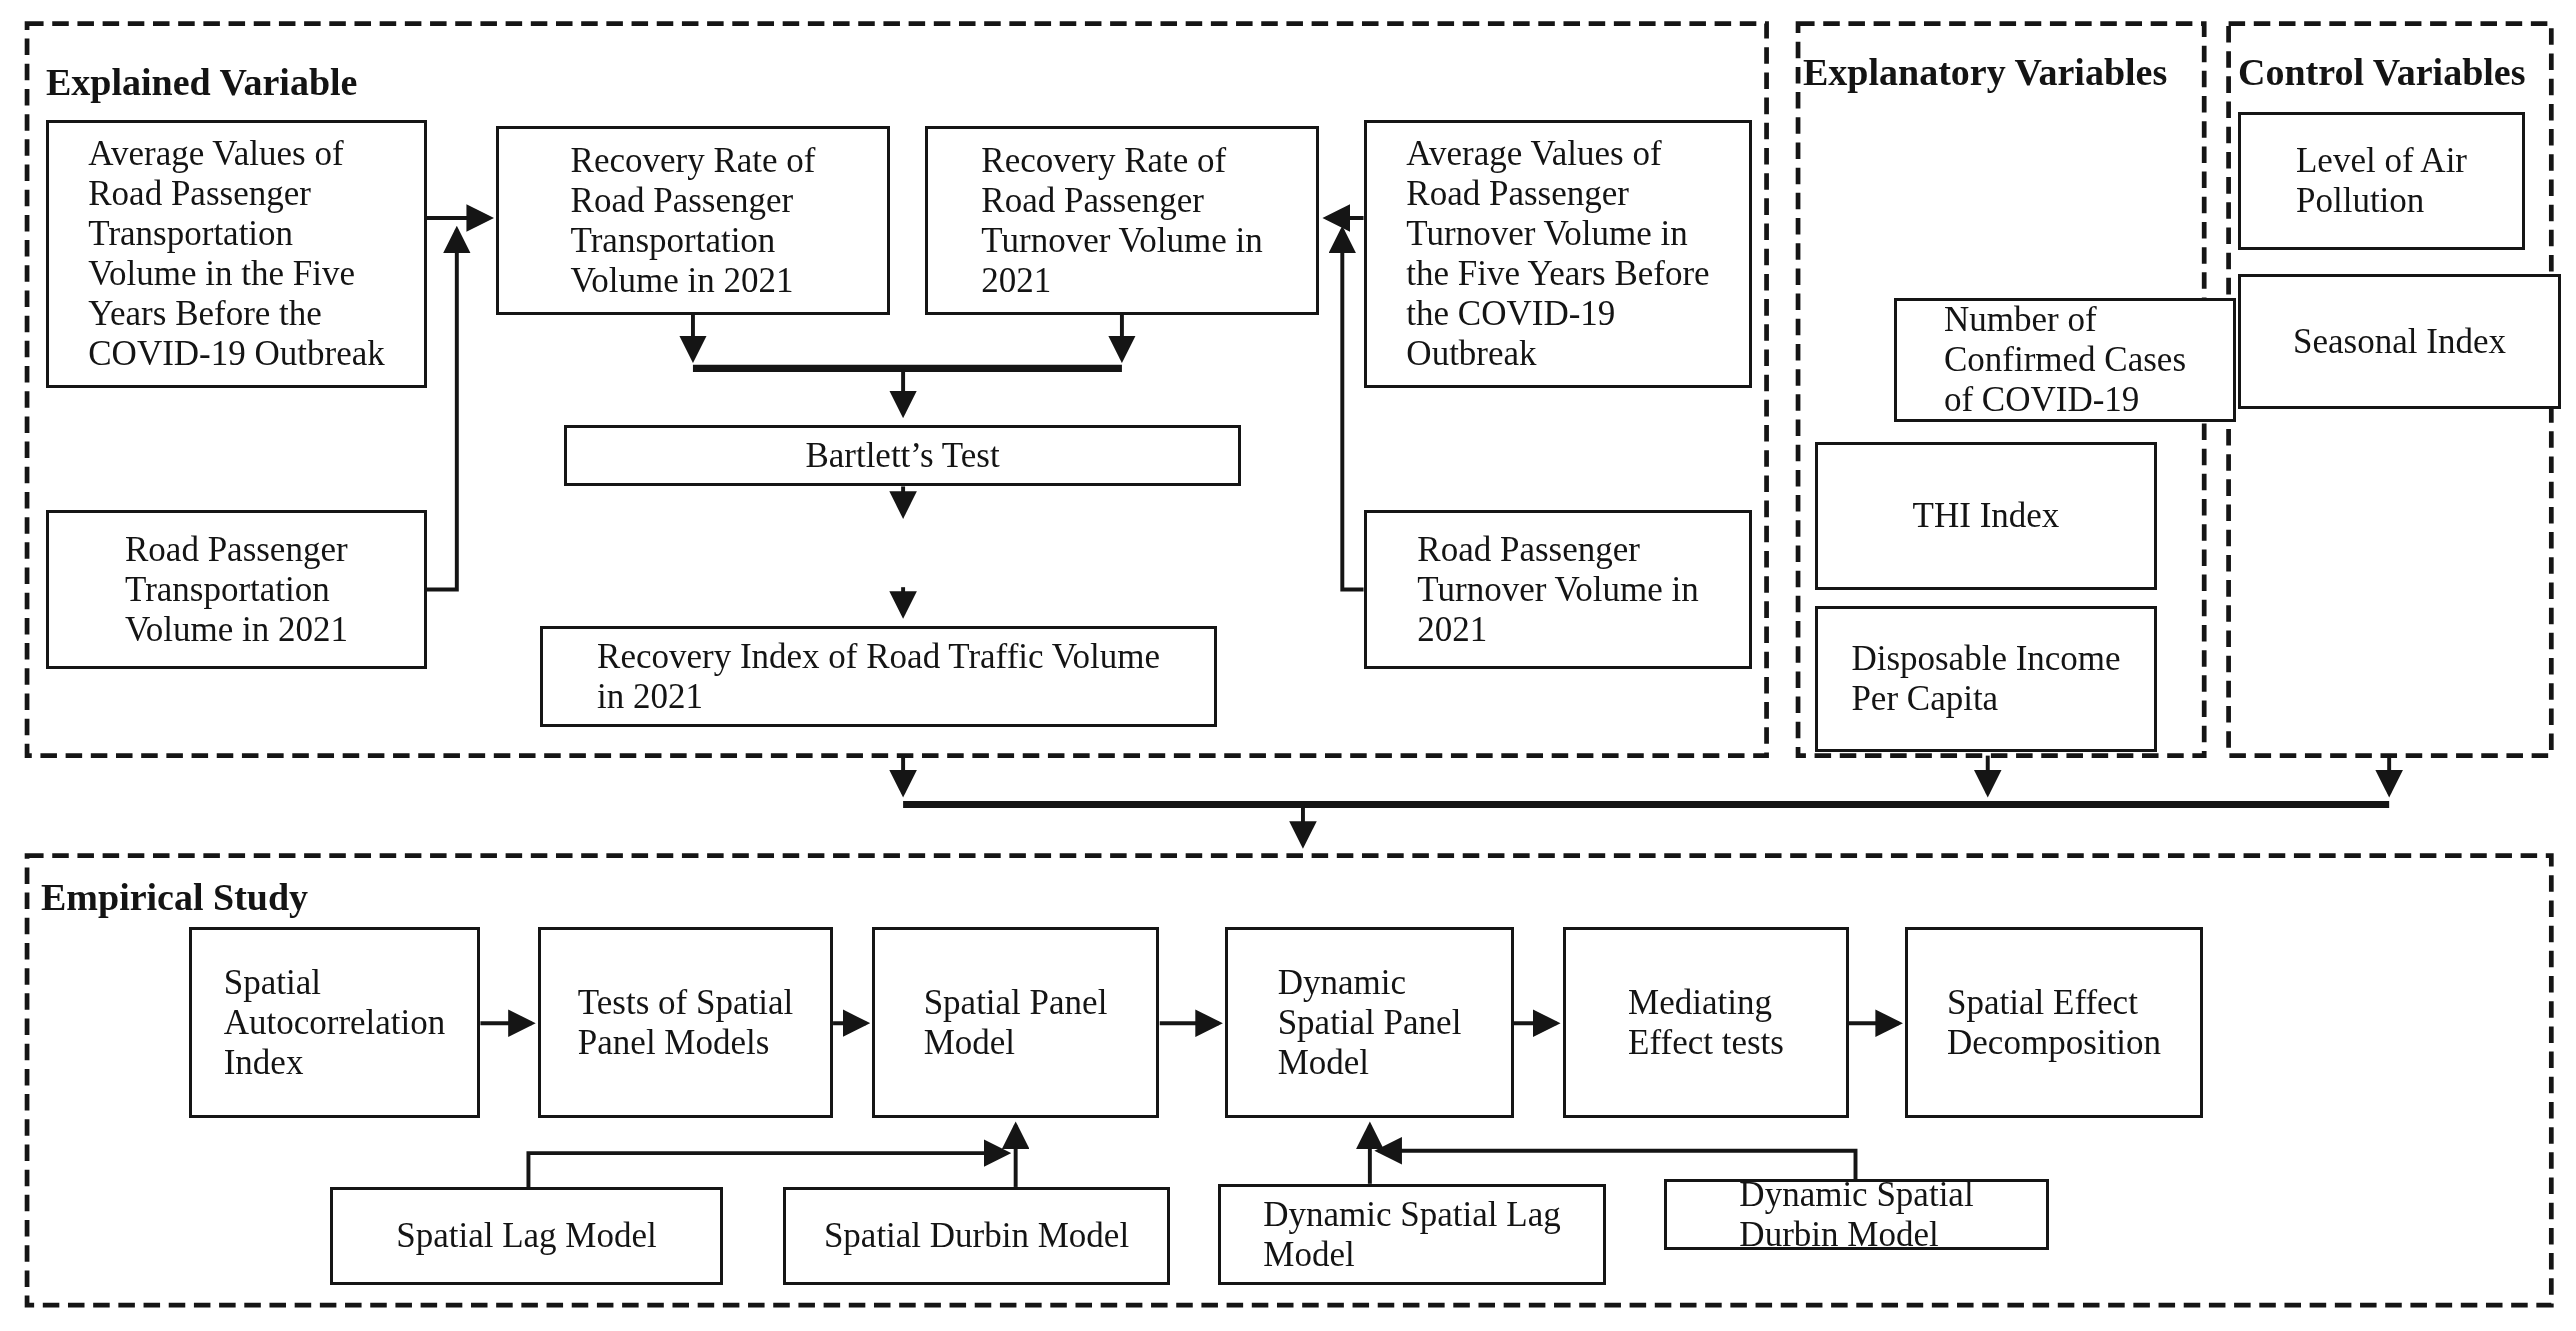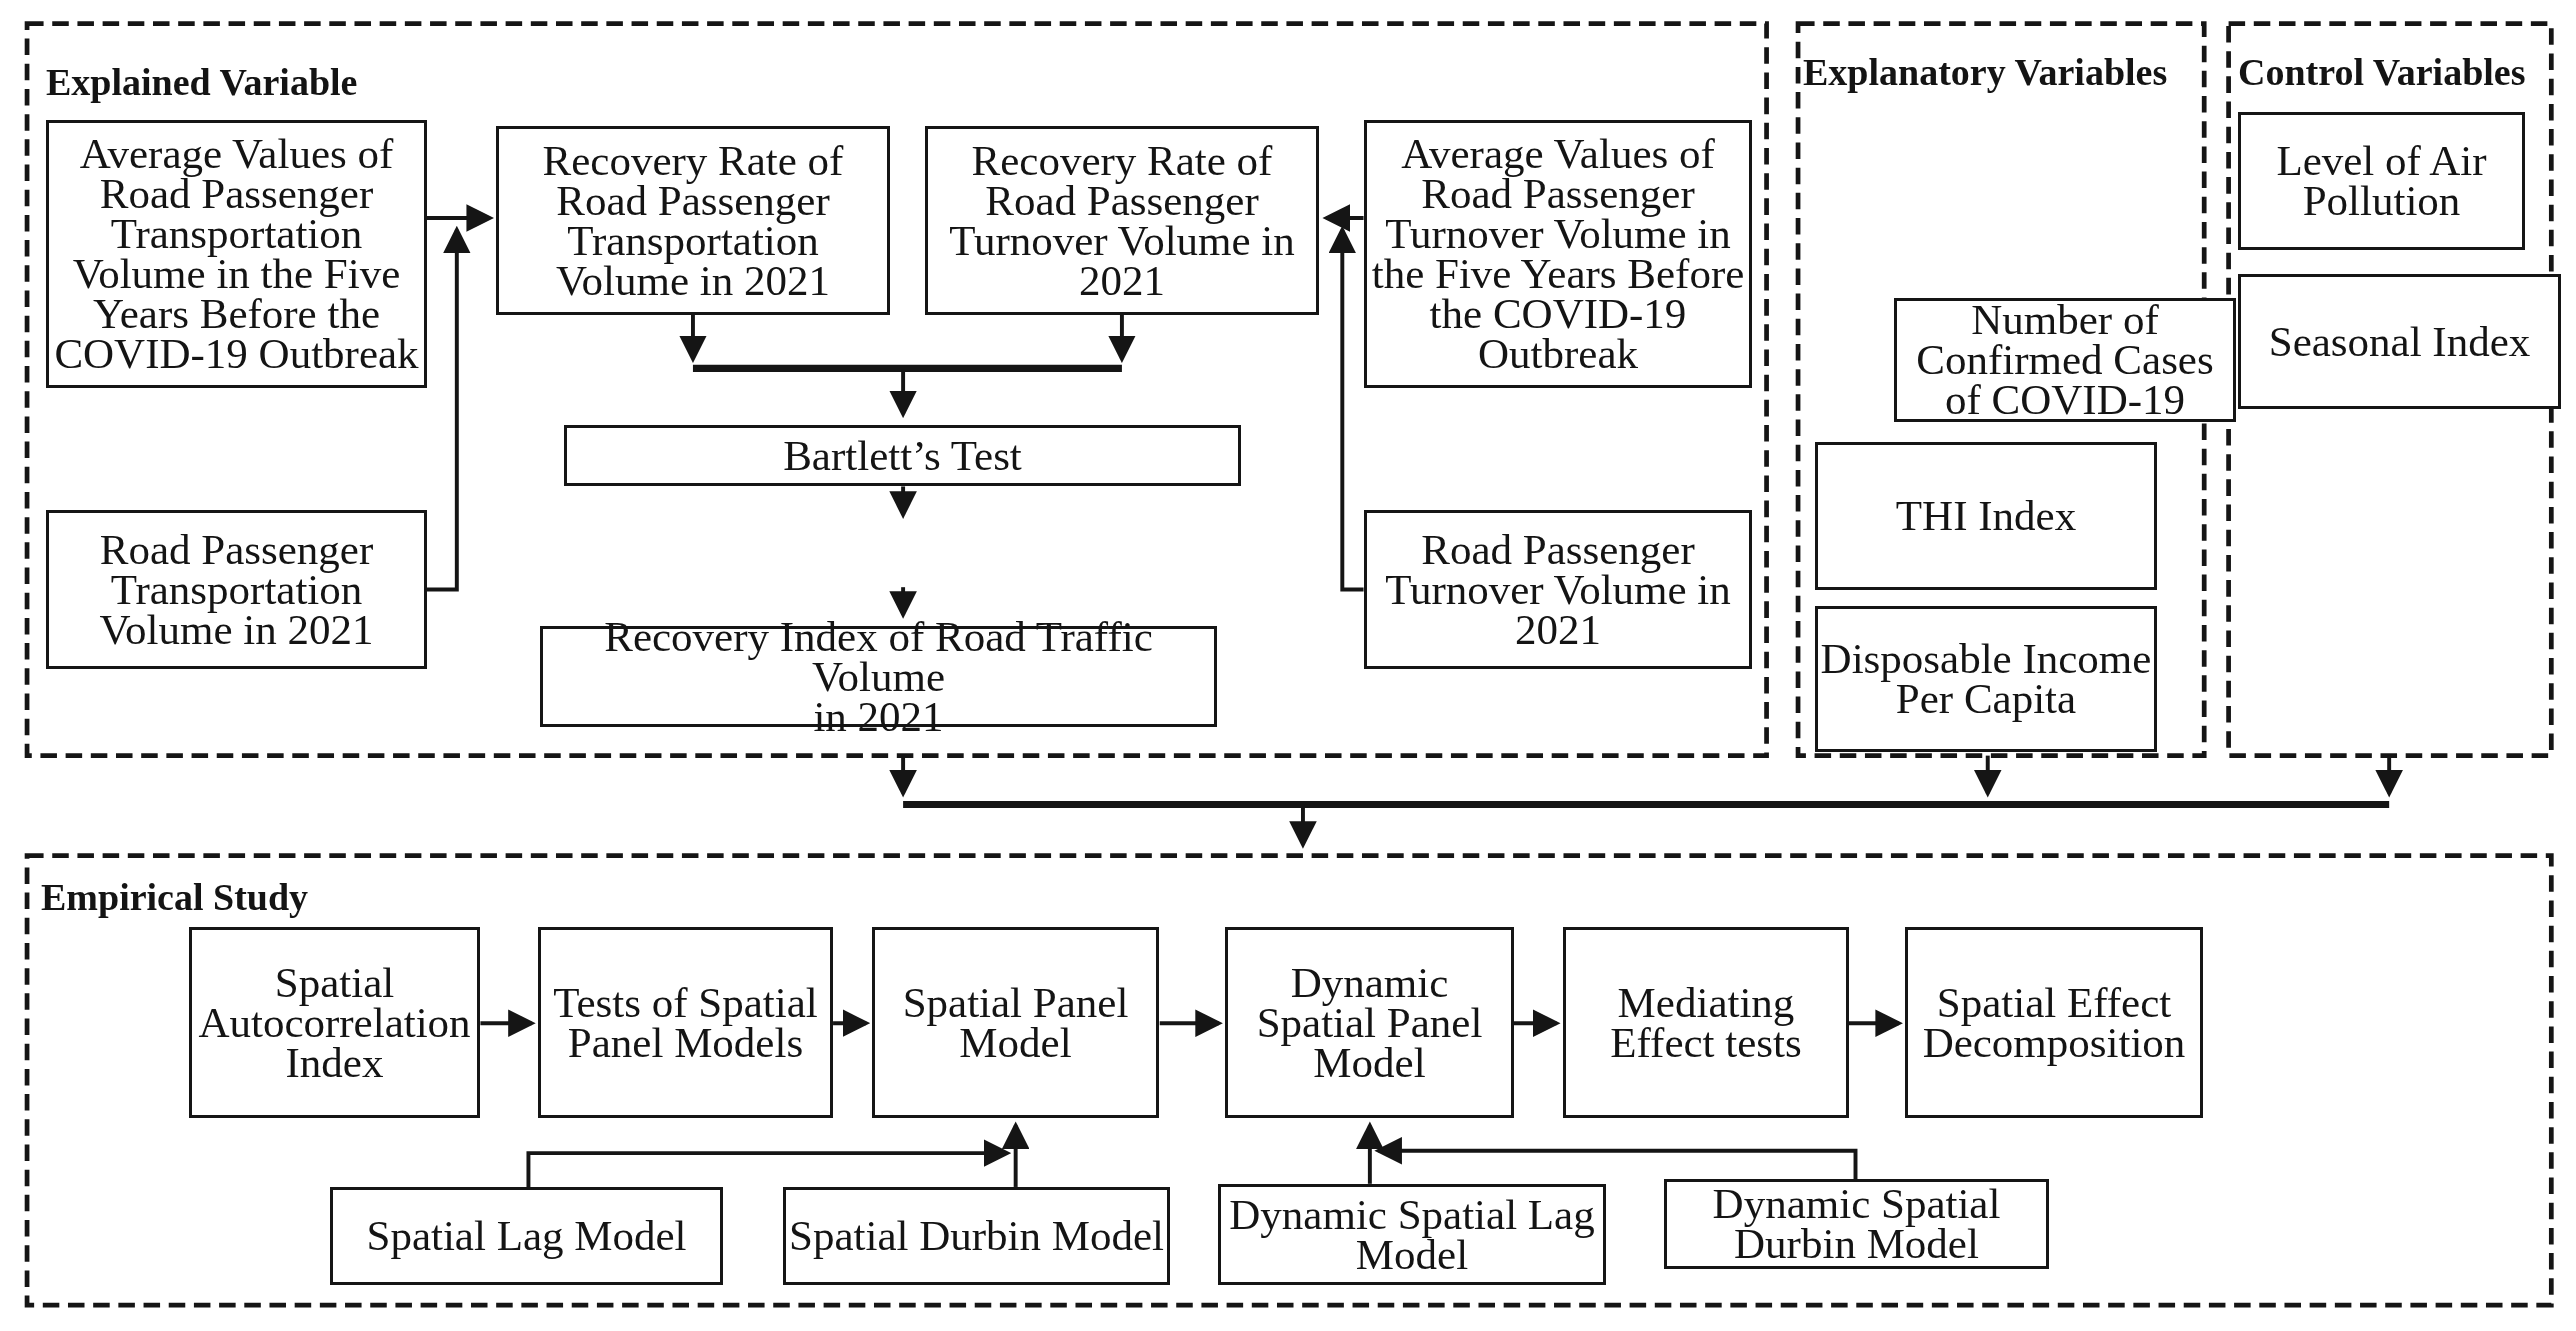--- a/index.html
+++ b/index.html
@@ -12,23 +12,23 @@
     overflow:hidden;
   }
   #wires{position:absolute;left:0;top:0;z-index:1;}
   .box{
     position:absolute;
     z-index:2;
     box-sizing:border-box;
     border:3.9px solid #151515;
     background:#ffffff;
     display:flex;align-items:center;justify-content:center;
-    text-align:center;
+    text-align:left;
     white-space:pre-line;
-    font-size:43px;line-height:40px;
+    font-size:35px;line-height:40px;
   }
   .section-title{
     position:absolute;
     z-index:3;
     font-size:38px;
     font-weight:bold;
     white-space:nowrap;
   }
 </style>
 </head>
@@ -136,17 +136,17 @@
 Model</div>
   <div class="box" style="left:1563px;top:927px;width:286px;height:191px">Mediating
 Effect tests</div>
   <div class="box" style="left:1905px;top:927px;width:298px;height:191px">Spatial Effect
 Decomposition</div>
 
   <div class="box" style="left:330px;top:1187px;width:393px;height:98px">Spatial Lag Model</div>
   <div class="box" style="left:783px;top:1187px;width:387px;height:98px">Spatial Durbin Model</div>
   <div class="box" style="left:1218px;top:1184px;width:388px;height:101px">Dynamic Spatial Lag
 Model</div>
-  <div class="box" style="left:1664px;top:1179px;width:385px;height:90px">Dynamic Spatial
+  <div class="box" style="left:1664px;top:1179px;width:385px;height:71px">Dynamic Spatial
 Durbin Model</div>
 
 </div>
 
 
 </body></html>

